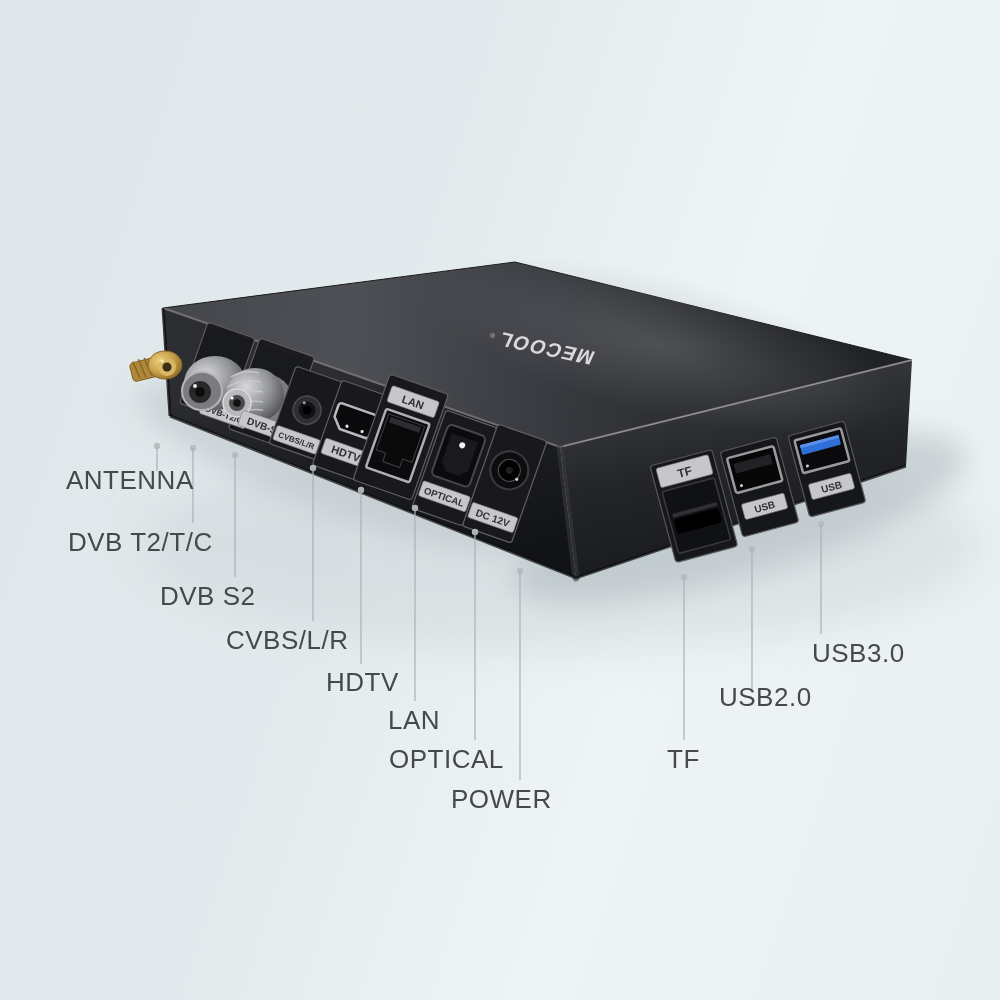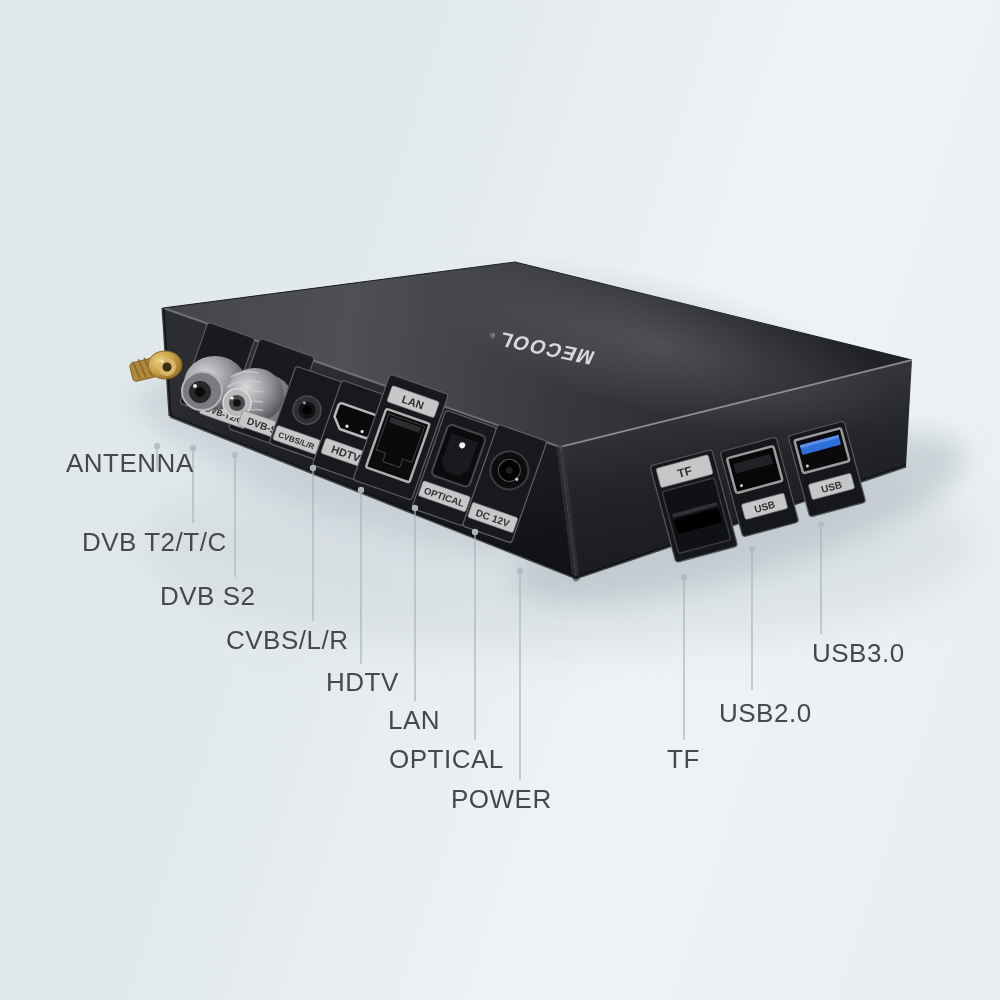--- a/index.html
+++ b/index.html
@@ -256,24 +256,24 @@
           <line x1="752" y1="549" x2="752" y2="690"></line>
         </g>
     <g>
           <circle cx="821" cy="524" r="3.2" fill="#b6bec1" stroke="none"></circle>
           <line x1="821" y1="524" x2="821" y2="634"></line>
         </g>
   </g>
 </svg>
 
   
-  <div class="callout" style="left:66px;top:450px">ANTENNA</div>
-  <div class="callout" style="left:82px;top:529px">DVB T2/T/C</div>
+  <div class="callout" style="left:66px;top:467px">ANTENNA</div>
+  <div class="callout" style="left:68px;top:529px">DVB T2/T/C</div>
   <div class="callout" style="left:160px;top:583px">DVB S2</div>
   <div class="callout" style="left:226px;top:627px">CVBS/L/R</div>
   <div class="callout" style="left:326px;top:669px">HDTV</div>
   <div class="callout" style="left:388px;top:707px">LAN</div>
   <div class="callout" style="left:389px;top:746px">OPTICAL</div>
   <div class="callout" style="left:451px;top:786px">POWER</div>
   <div class="callout" style="left:667px;top:746px">TF</div>
-  <div class="callout" style="left:719px;top:700px">USB2.0</div>
+  <div class="callout" style="left:719px;top:684px">USB2.0</div>
   <div class="callout" style="left:812px;top:640px">USB3.0</div>
 </div>
 
 </body></html>

